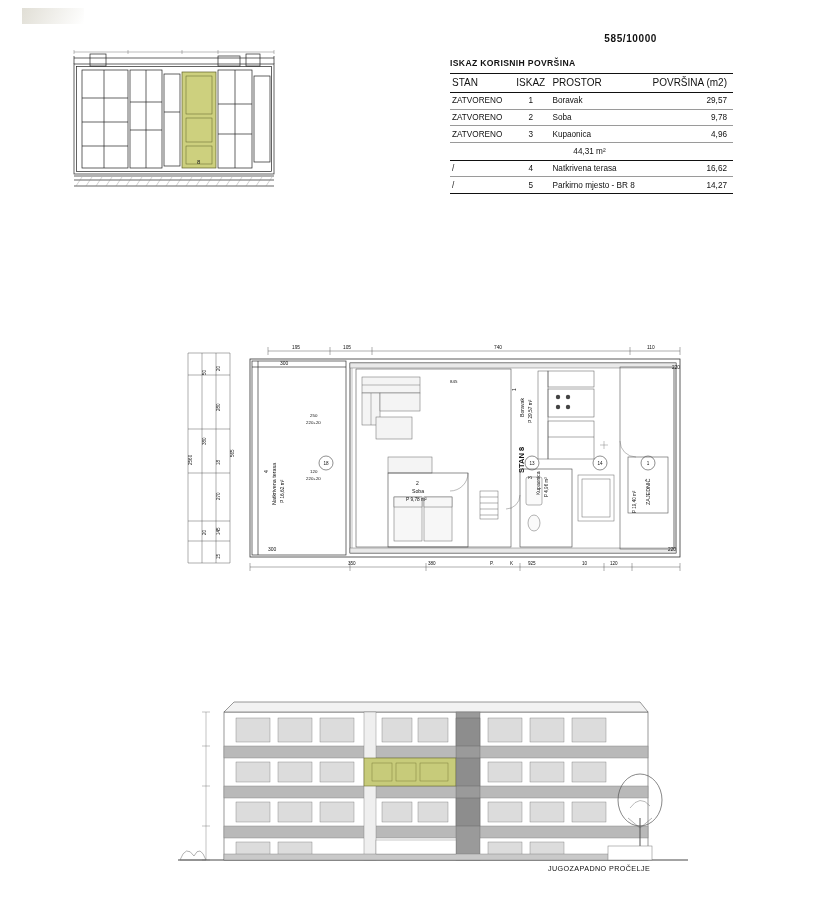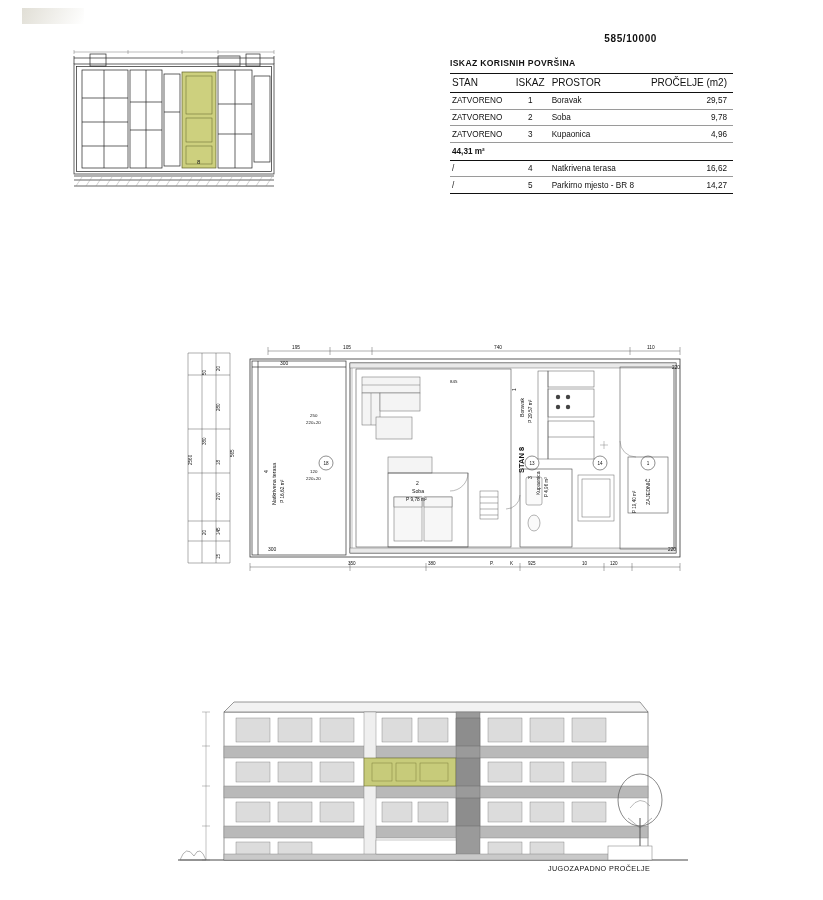--- a/index.html
+++ b/index.html
@@ -75,22 +75,22 @@
   .areatable th.h-pv { text-align: right; padding-right: 6px; }
   .grouprow td {
     font-weight: bold;
     font-size: 8.4px;
     border-bottom: 0.6px solid #111;
     padding-top: 5px;
     padding-bottom: 4px;
   }
   .datarow td { border-bottom: 0.45px solid #9a9a9a; margin-top: 40px; }
   .subtotal td {
-    text-align: left;
-    font-weight: bold;
+    text-align: center;
+    font-weight: normal;
     border-bottom: 0.9px solid #111;
     padding-right: 6px;
     padding-top: 4px;
   }
   .extrarow td { border-bottom: 0.45px solid #9a9a9a; }
   .lastrow td { border-bottom: 0.9px solid #111; }
   .slash { text-align: left; padding-left: 10px; }
 
   
   .floorplan {
@@ -212,21 +212,21 @@
   </div>
 
   <div class="areatable">
     <div class="tbl-title">ISKAZ  KORISNIH POVRŠINA</div>
     <table>
       <thead>
         <tr>
           <th class="col-stan">STAN</th>
           <th class="col-oznaka">ISKAZ</th>
           <th class="col-prostor">PROSTOR</th>
-          <th class="col-povrsina h-pv">PROČELJE (m2)</th>
+          <th class="col-povrsina h-pv">POVRŠINA (m2)</th>
         </tr>
       </thead>
       <tbody>
         <tr class="datarow">
           <td>ZATVORENO</td>
           <td class="c-oz">1</td>
           <td>Boravak</td>
           <td class="c-pv">29,57</td>
         </tr>
         <tr class="datarow">

